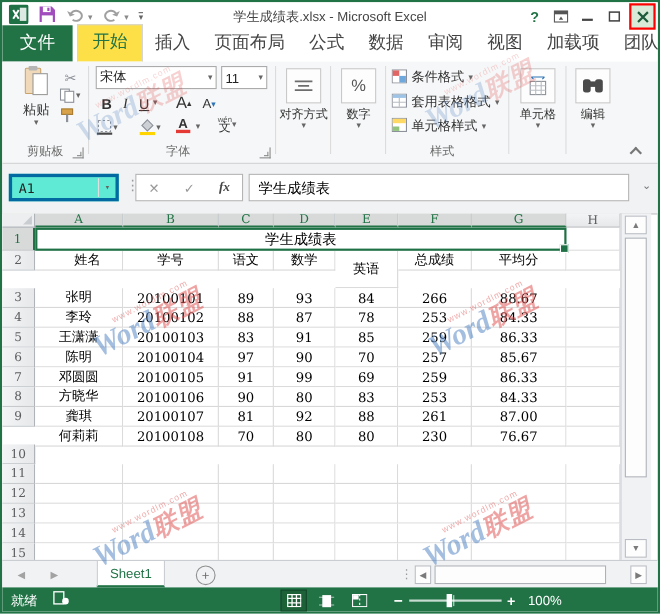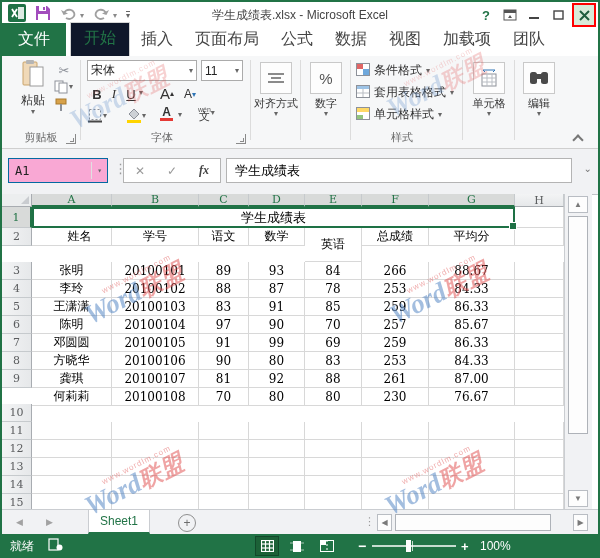--- a/index.html
+++ b/index.html
@@ -15,21 +15,21 @@
   .winbtns{position:absolute;right:2px;top:0;height:26px;display:flex;align-items:center;gap:4px;}
   .wbtn{width:20px;height:22px;display:flex;align-items:center;justify-content:center;color:#444;font-size:12px;}
   .help{color:#217346;font-weight:bold;font-size:13px;}
   .closebtn{width:24px;height:24px;background:#d9ead9;border:2px solid #ff0000;box-sizing:border-box;
     display:flex;align-items:center;justify-content:center;color:#1f5c3d;font-weight:bold;font-size:13px;}
 
   
   .tabrow{position:absolute;top:26px;left:0;right:0;height:28px;background:#fff;display:flex;align-items:flex-end;}
   .rtab{font-size:16px;color:#444;padding:5px 11px 6px 11px;white-space:nowrap;}
   .rtab.file{background:#217346;color:#fff;padding:6px 16px;margin-right:4px;}
-  .rtab.active{background:#0f172a;color:#217346;border:1px solid #d5d5d5;border-bottom:none;padding:5px 13px 7px 13px;}
+  .rtab.active{background:#fde047;color:#217346;border:1px solid #d5d5d5;border-bottom:none;padding:5px 13px 7px 13px;}
   .tab-scroll{position:absolute;right:2px;bottom:4px;font-size:8px;color:#666;border:1px solid #ccc;padding:1px 2px;background:#fff;}
 
   
   .ribbon{position:absolute;top:54px;left:0;right:0;height:92px;background:#f6f7f8;border-bottom:1px solid #cfcfcf;}
   .gdiv{position:absolute;top:4px;bottom:8px;width:1px;background:#dcdcdc;}
   .glabel{position:absolute;bottom:3px;font-size:11px;color:#6a6a6a;text-align:center;}
   .launcher{position:absolute;bottom:4px;width:9px;height:9px;border-right:1px solid #8a8a8a;border-bottom:1px solid #8a8a8a;}
   .launcher:after{content:"";position:absolute;right:1px;bottom:1px;width:3px;height:3px;border-right:1px solid #8a8a8a;border-bottom:1px solid #8a8a8a;}
   .bigbtn{position:absolute;display:flex;flex-direction:column;align-items:center;font-size:12px;color:#333;}
   .bigbtn .cap{margin-top:2px;}
@@ -44,21 +44,21 @@
   .abar{display:inline-block;width:13px;height:3px;margin-top:0px;}
   .iconbox{width:30px;height:30px;background:#fdfdfd;border:1px solid #c9c9c9;display:flex;align-items:center;justify-content:center;}
   .stylebtn{position:absolute;display:flex;align-items:center;gap:4px;font-size:12px;color:#333;white-space:nowrap;}
   .pinyin{display:flex;flex-direction:column;align-items:center;line-height:7px;}
   .pinyin i{font-style:normal;font-size:7px;color:#555;}
   .pinyin b{font-weight:normal;font-size:11px;color:#333;}
   .chev-up{display:inline-block;width:6px;height:6px;border-left:2px solid #777;border-top:2px solid #777;transform:rotate(45deg);}
 
   
   .fbar{position:absolute;top:147px;left:0;right:0;height:45px;background:#f1f2f4;border-bottom:1px solid #bfc3c7;}
-  .namebox{position:absolute;left:6px;top:9px;width:100px;height:25px;background:#f9a8d4;border:1px solid #0369a1;
+  .namebox{position:absolute;left:6px;top:9px;width:100px;height:25px;background:#5eead4;border:3px solid #0369a1;
     box-sizing:border-box;display:flex;align-items:center;font-family:"DejaVu Sans Mono",monospace;font-size:12px;color:#222;padding-left:6px;}
   .namebox .dd{margin-left:auto;border-left:1px solid #e0e0e0;padding:4px 5px;font-size:8px;color:#666;}
   .fdots{position:absolute;left:112px;top:12px;color:#9a9a9a;font-size:13px;}
   .fxbox{position:absolute;left:121px;top:9px;width:98px;height:25px;background:#fff;border:1px solid #b4b4b4;box-sizing:border-box;
     display:flex;align-items:center;justify-content:space-around;color:#9a9a9a;font-size:12px;}
   .fxbox .fx{font-family:"Liberation Serif",serif;font-style:italic;color:#444;font-weight:bold;}
   .finput{position:absolute;left:224px;top:9px;right:26px;height:25px;background:#fff;border:1px solid #b4b4b4;box-sizing:border-box;
     display:flex;align-items:center;font-size:13px;color:#000;padding-left:8px;font-family:"DejaVu Serif",serif;}
   .fexpand{position:absolute;right:6px;top:14px;color:#777;font-size:10px;}
 
@@ -187,20 +187,21 @@
     </div>
   </div>
 
   <div class="tabrow">
       <span class="rtab file">文件</span>
       <span class="rtab active">开始</span>
       <span class="rtab">插入</span>
       <span class="rtab">页面布局</span>
       <span class="rtab">公式</span>
       <span class="rtab">数据</span>
+      <span class="rtab">审阅</span>
       <span class="rtab">视图</span>
       <span class="rtab">加载项</span>
       <span class="rtab">团队</span>
     </div>
   <span class="tab-scroll">▸</span>
 
   <div class="ribbon">
 
     <div class="gdiv" style="left:78px"></div>
     <div class="gdiv" style="left:248px"></div>

